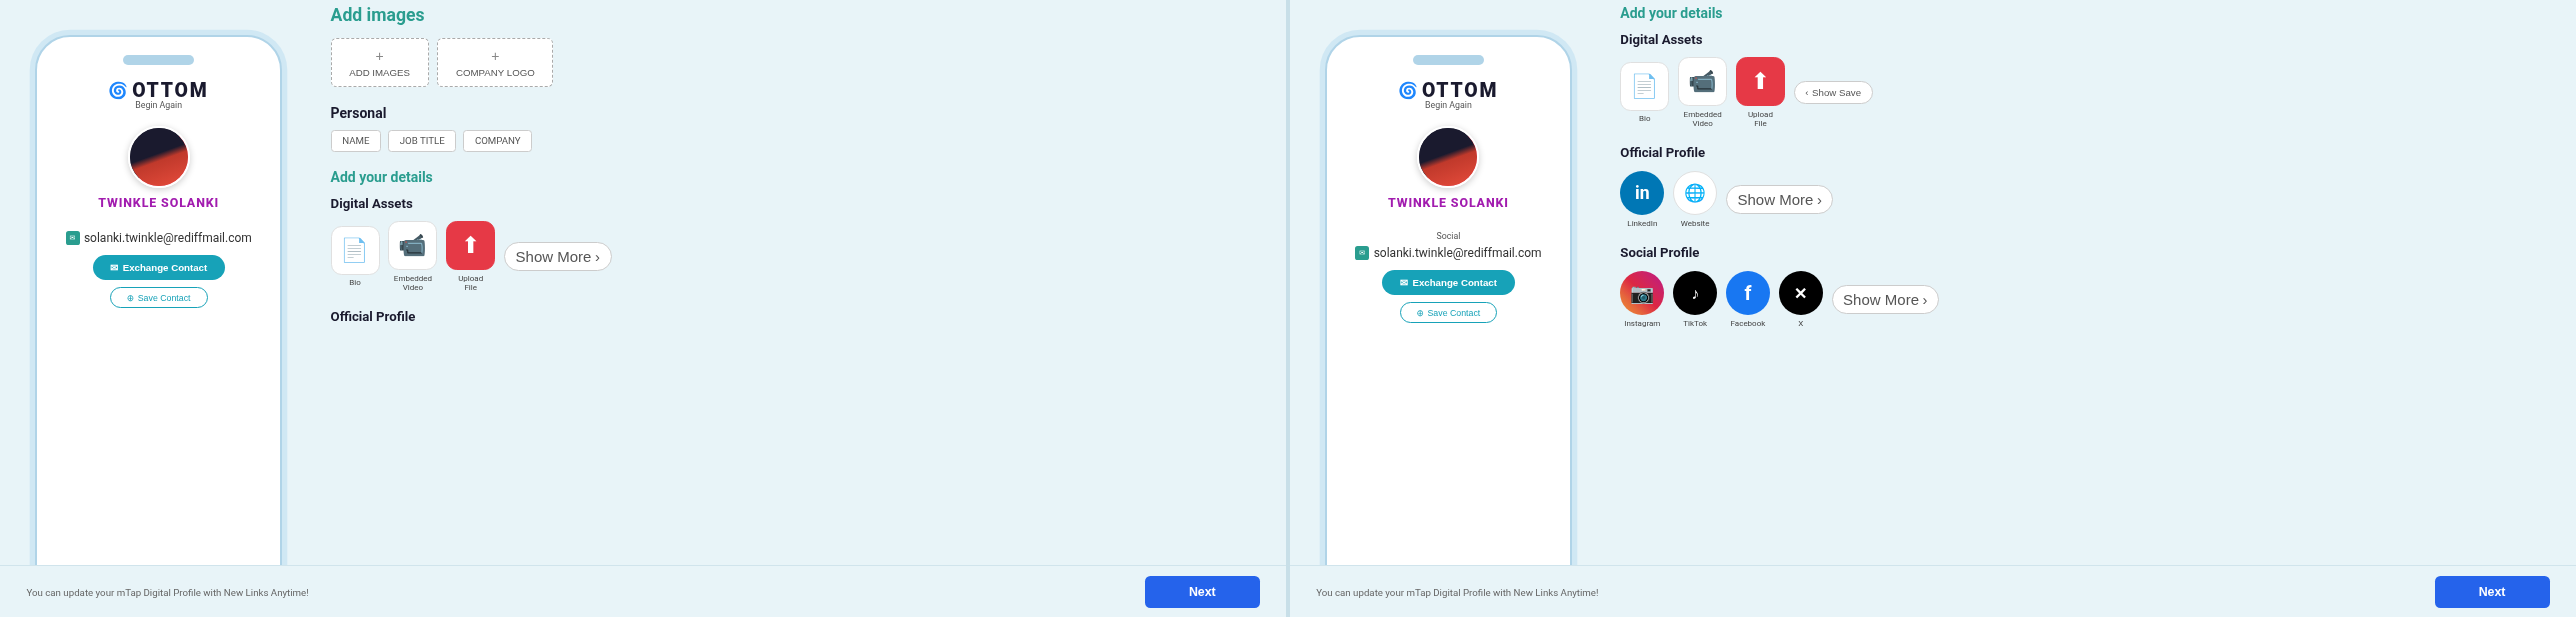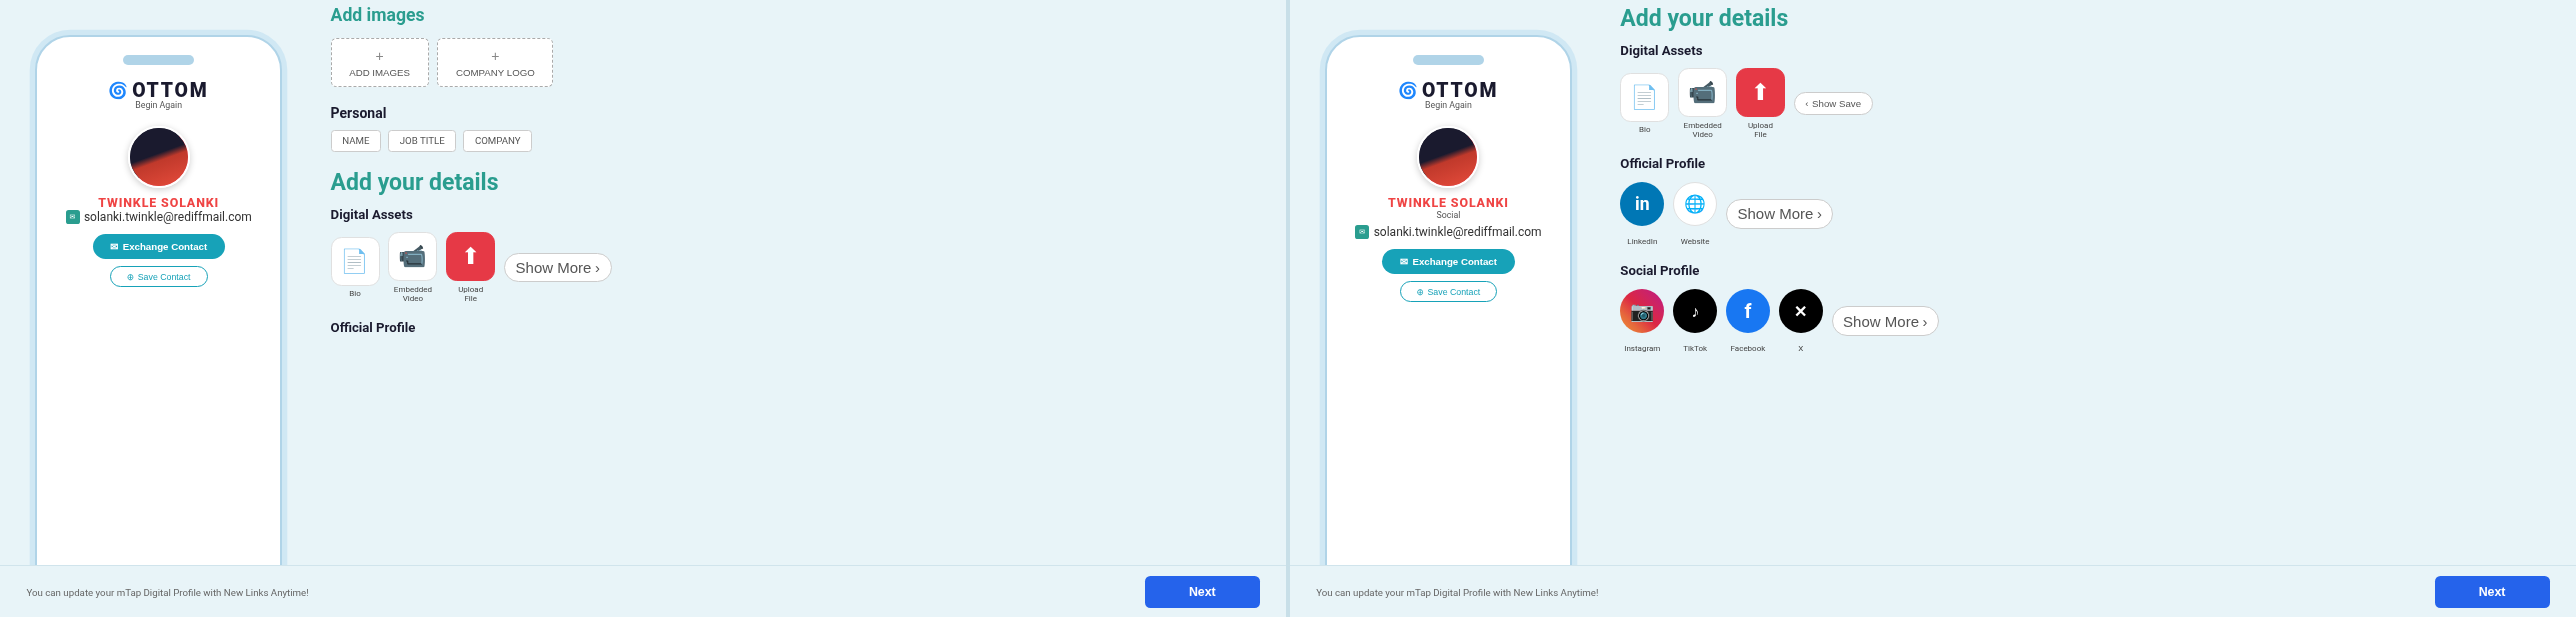--- a/index.html
+++ b/index.html
@@ -74,24 +74,24 @@
     .avatar-inner {
       width: 100%;
       height: 100%;
       background: linear-gradient(160deg, #1a1a2e 0%, #1a1a2e 45%, #c0392b 55%, #e74c3c 100%);
       border-radius: 50%;
     }
 
     .phone-name {
       font-size: 12.4px;
       font-weight: 800;
-      color: #ef4444;
+      color: #a21caf;
       letter-spacing: 0.9px;
       text-align: center;
-      margin-bottom: 0;
+      margin-bottom: 21px;
     }
 
     .phone-role {
       font-size: 8.8px;
       color: #555;
       margin-bottom: 5.3px;
     }
 
     .phone-email-row {
       display: flex;
@@ -196,21 +196,21 @@
     .tag {
       border: 1.3px solid #ccc;
       border-radius: 3.5px;
       padding: 4.4px 10.6px;
       font-size: 9.7px;
       color: #555;
       background: white;
     }
 
     .add-details-title {
-      font-size: 23px;
+      font-size: 14px;
       font-weight: 700;
       color: #2a9d8f;
       margin-bottom: 10.6px;
     }
 
     .subsection-title {
       font-size: 13.2px;
       font-weight: 700;
       color: #1a1a2e;
       margin-bottom: 10.6px;
@@ -304,21 +304,21 @@
     .profile-icon.website { background: #17a2b8; border: 1.3px solid #e0e0e0; color: #17a2b8; background: white; font-size: 17.6px; }
     .profile-icon.instagram { background: linear-gradient(45deg, #f09433, #e6683c, #dc2743, #cc2366, #bc1888); }
     .profile-icon.tiktok { background: #000; }
     .profile-icon.facebook { background: #1877f2; }
     .profile-icon.x { background: #000; }
 
     .profile-item {
       display: flex;
       flex-direction: column;
       align-items: center;
-      gap: 11px;
+      gap: 4px;
     }
 
     .profile-label {
       font-size: 8px;
       color: #444;
     }
 
     .footer-text {
       font-size: 9.7px;
       color: #666;

